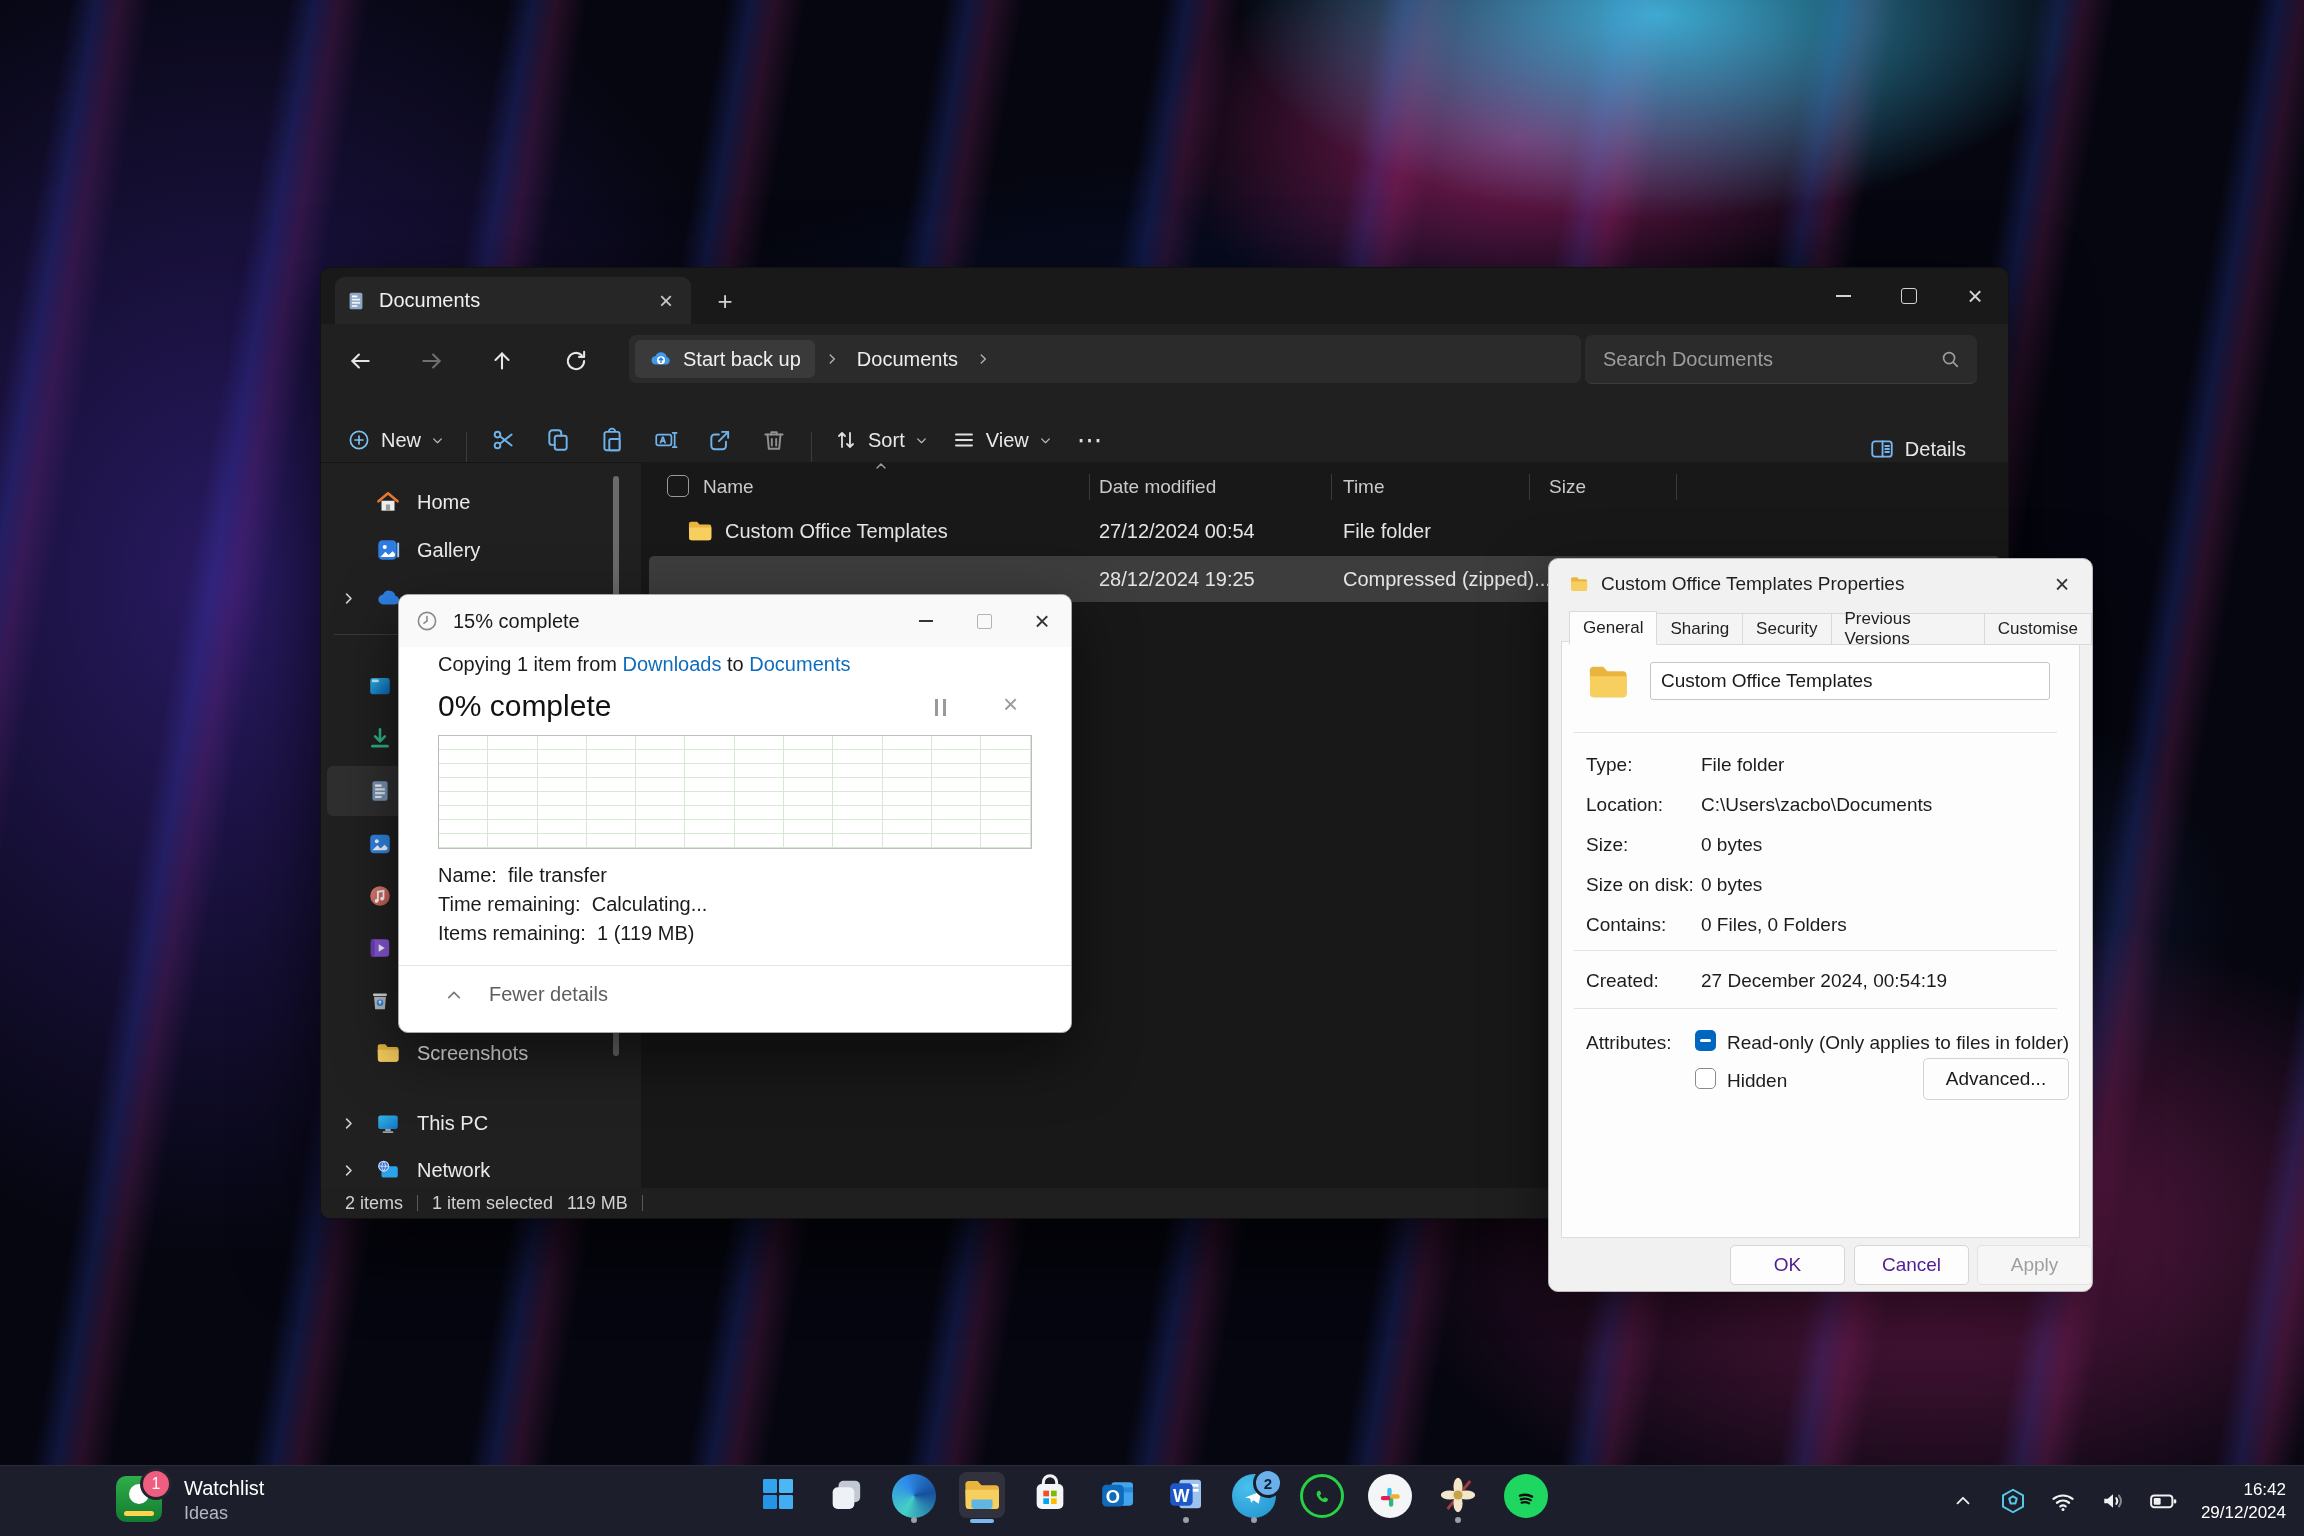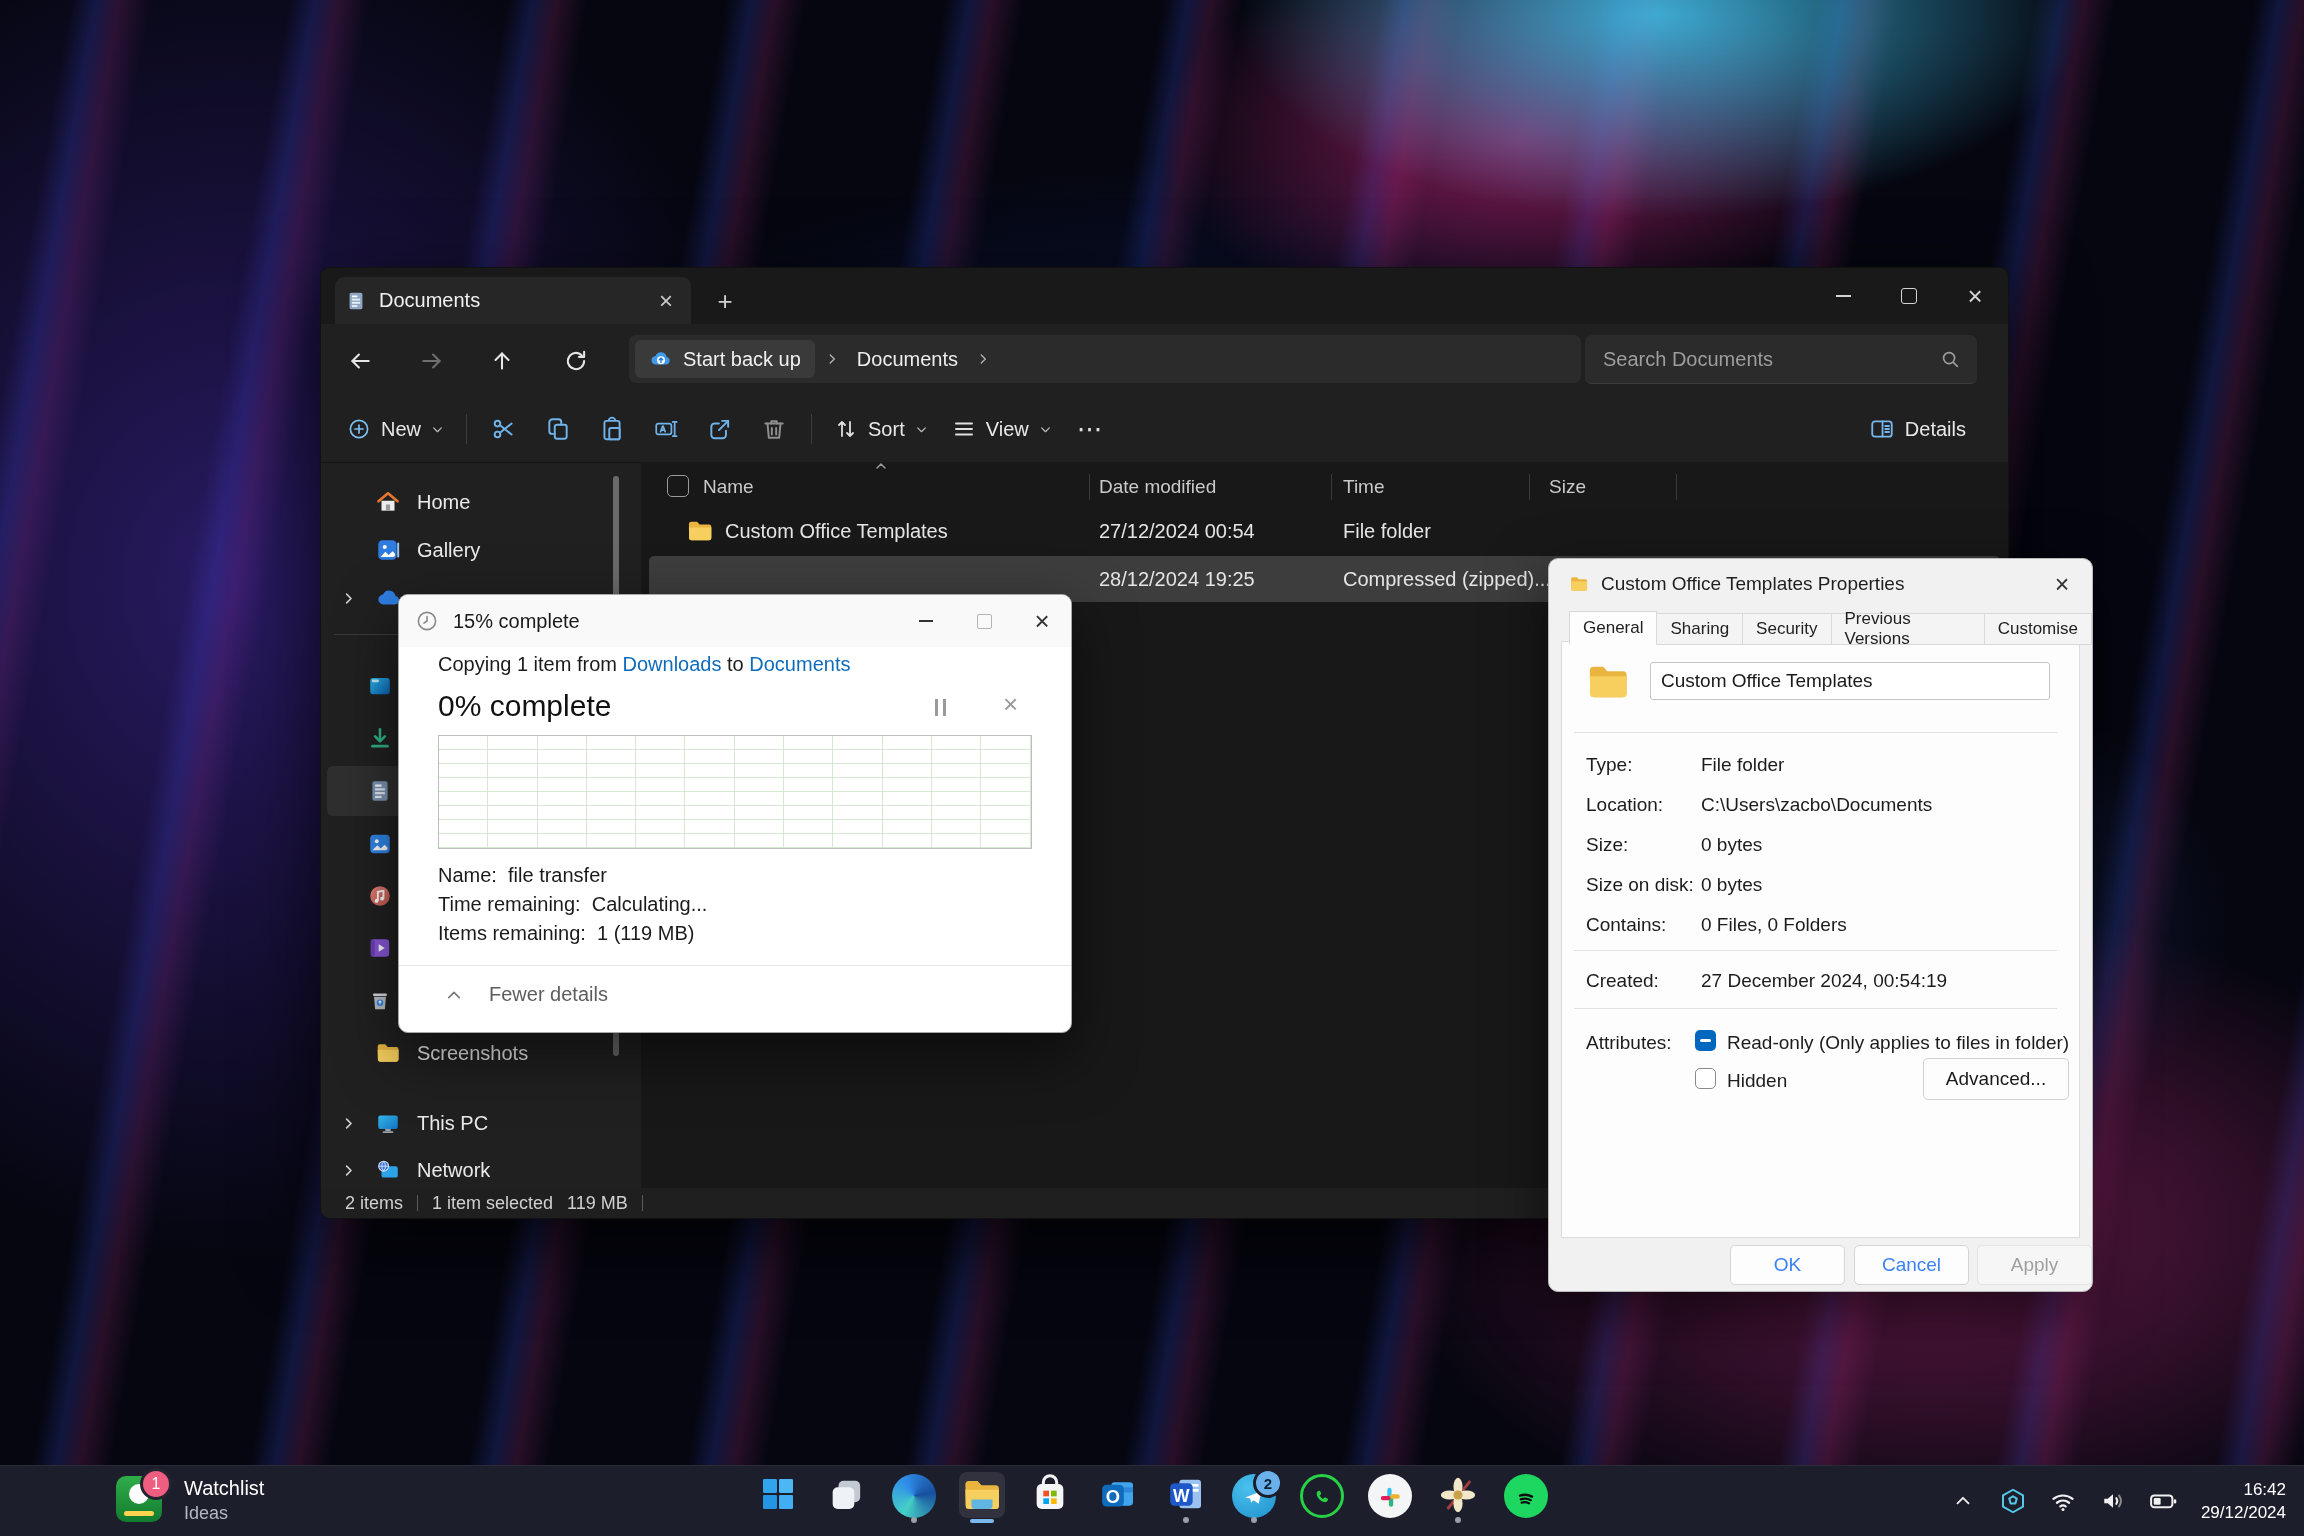--- a/index.html
+++ b/index.html
@@ -36,21 +36,21 @@
   .navbtn{position:absolute;top:20px;width:34px;height:34px;display:flex;align-items:center;justify-content:center;border-radius:6px}
   .crumbbox{position:absolute;left:308px;top:11px;width:952px;height:48px;background:#2b2b2b;border-radius:7px;display:flex;align-items:center;padding:0 6px;box-sizing:border-box}
   .pill{display:flex;align-items:center;gap:10px;background:#3a3a3a;border-radius:6px;height:38px;padding:0 14px;font-size:20px;color:#f0f0f0}
   .crumb{font-size:20px;color:#ececec;padding:0 8px}
   .chevsmall{margin:0 10px}
   .searchbox{position:absolute;left:1264px;top:11px;width:392px;height:48px;background:#2b2b2b;border-radius:7px;border-bottom:1px solid #3d3d3d;display:flex;align-items:center}
   .searchbox input{flex:1;background:transparent;border:none;outline:none;color:#e8e8e8;font-size:20px;padding:0 0 0 18px;font-family:inherit}
   .searchbox input::placeholder{color:#9d9d9d}
   .searchbox .mag{margin-right:16px}
 
-  .cmdbar{position:absolute;left:0;top:128px;right:0;height:66px;background:#202020;border-bottom:1px solid #141414;display:flex;align-items:center}
+  .cmdbar{position:absolute;left:0;top:128px;right:0;height:66px;background:#202020;border-bottom:1px solid #141414;display:flex;align-items:flex-end}
   .cmd{display:flex;align-items:center;gap:10px;font-size:20px;color:#e8e8e8;padding:0 12px;height:44px;border-radius:6px}
   .vsep{width:1px;height:30px;background:#3c3c3c;margin:0 10px}
   .cico{width:40px;height:44px;display:flex;align-items:center;justify-content:center;border-radius:6px;margin:0 7px}
   .spacer{flex:1}
   .details{display:flex;align-items:center;gap:10px;font-size:20px;color:#e8e8e8;margin-right:42px}
 
   .sidebar{position:absolute;left:0;top:194px;width:320px;bottom:30px}
   .srow{position:absolute;left:10px;display:flex;align-items:center;gap:16px;height:48px;padding-left:6px;width:290px;box-sizing:border-box;border-radius:6px}
   .srow .sl{font-size:20px;color:#eaeaea}
   .schev{width:22px;display:flex;justify-content:center}
@@ -109,21 +109,21 @@
   .pname{position:absolute;left:88px;top:20px;width:400px;height:38px;border:1px solid #c6c6c6;border-radius:3px;background:#fff;font-size:19px;font-family:inherit;padding:0 10px;color:#1a1a1a;box-sizing:border-box}
   .phr{position:absolute;left:12px;width:483px;height:1px;background:#e2e2e2}
   .prow{position:absolute;left:24px;font-size:19px;color:#1c1c1c}
   .prow .pv{position:absolute;left:115px;width:360px;white-space:nowrap}
   .cbro{position:absolute;left:133px;width:21px;height:21px;border-radius:5px;background:#0067c0}
   .cbro::after{content:"";position:absolute;left:5px;top:9px;width:11px;height:3px;background:#fff;border-radius:2px}
   .cbempty{position:absolute;left:133px;width:21px;height:21px;border-radius:5px;background:#fff;border:1.6px solid #8a8a8a;box-sizing:border-box}
   .attrtext{position:absolute;left:165px;font-size:19px;color:#1c1c1c}
   .padv{position:absolute;left:361px;width:144px;height:40px;background:#fdfdfd;border:1px solid #d2d2d2;border-radius:5px;font-size:19px;color:#1a1a1a;display:flex;align-items:center;justify-content:center}
   .pfoot{position:absolute;left:0;right:0;bottom:0;height:52px}
-  .pbtn{position:absolute;top:6px;width:113px;height:38px;border-radius:5px;background:#fdfdfd;border:1px solid #d5d5d5;font-size:19px;color:#3b82f6;display:flex;align-items:center;justify-content:center}
+  .pbtn{position:absolute;top:6px;width:113px;height:38px;border-radius:5px;background:#fdfdfd;border:1px solid #d5d5d5;font-size:19px;color:#4c1d95;display:flex;align-items:center;justify-content:center}
   .pbtn.dis{color:#9f9f9f;background:#f6f6f6;border-color:#e3e3e3}
 
   
   .tb{position:absolute;left:0;bottom:0;width:2304px;height:70px;background:#1d1e2b;border-top:1px solid rgba(255,255,255,.06);z-index:50}
   .widgets{position:absolute;left:116px;top:10px;display:flex;gap:20px;align-items:center}
   .wicon{position:relative;width:48px;height:48px}
   .wbulb{width:46px;height:46px;border-radius:10px;background:linear-gradient(180deg,#2fae4a,#137a2f);position:relative}
   .wbulb::before{content:"";position:absolute;left:13px;top:8px;width:20px;height:20px;border-radius:50%;background:#fff}
   .wbulb::after{content:"";position:absolute;left:8px;bottom:6px;width:30px;height:5px;border-radius:3px;background:#ffd34d}
   .wbadge{position:absolute;right:-8px;top:-8px;width:26px;height:26px;border-radius:50%;background:#ef5d80;border:3px solid #23242f;color:#fff;font-size:16px;display:flex;align-items:center;justify-content:center}

